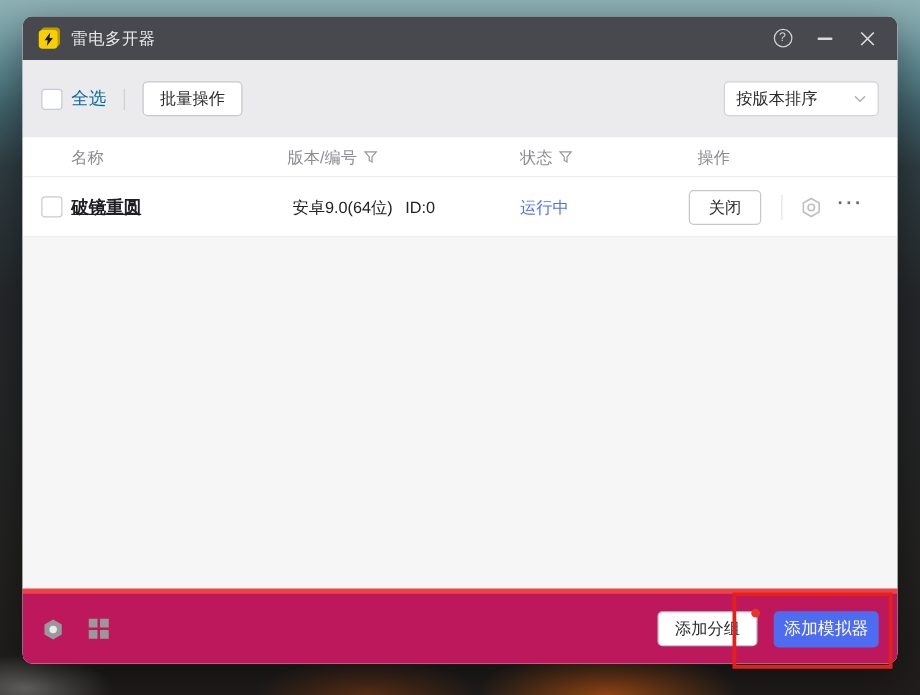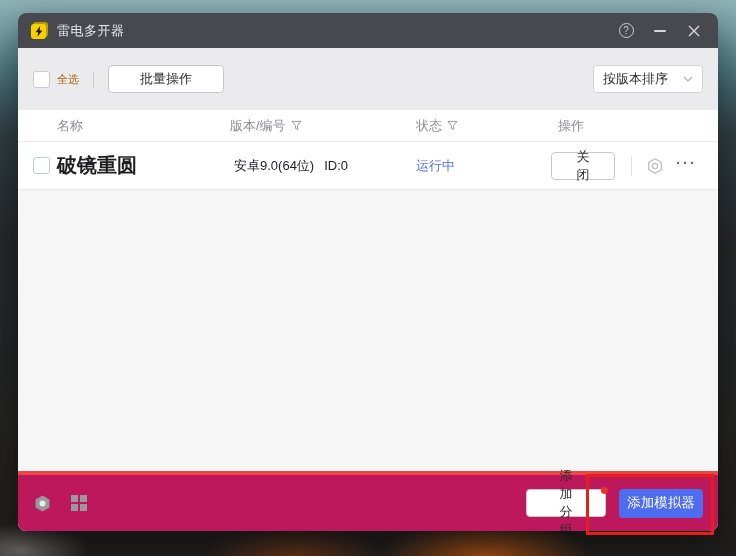--- a/index.html
+++ b/index.html
@@ -59,30 +59,30 @@
   .toolbar {
     height: 62px; flex: 0 0 62px;
     background: #ebebed;
     display: flex; align-items: center;
     padding: 0 15px;
   }
   .checkbox {
     width: 17px; height: 17px; background: #fff;
     border: 1px solid #c7cad8; border-radius: 3px;
   }
-  .selectall-label { font-size: 11px; color: #a16207; margin-left: 7px; }
+  .selectall-label { font-size: 14px; color: #0369a1; margin-left: 7px; }
   .vdiv { width: 1px; height: 17px; background: #cfcfd4; margin: 0 14px; }
   .btn {
     background: #fff; border: 1px solid #c7c7cd; border-radius: 4px;
     height: 28px; display: inline-flex; align-items: center; justify-content: center;
-    font-size: 13px; color: #2b2b2e; padding: 0 31px;
+    font-size: 13px; color: #2b2b2e; padding: 0 13px;
   }
   .toolbar-right { margin-left: auto; display: flex; align-items: center; gap: 9px; }
   .dropdown {
-    width: 110px; height: 28px; background: #fff; border: 1px solid #d2d2d7; border-radius: 4px;
+    width: 124px; height: 28px; background: #fff; border: 1px solid #d2d2d7; border-radius: 4px;
     display: flex; align-items: center; padding: 0 9px;
     font-size: 13px; color: #2b2b2e;
   }
   .dropdown svg { margin-left: auto; }
   .searchbox {
     width: 140px; height: 28px; background: #fff; border: 1px solid #d2d2d7; border-radius: 4px;
     display: flex; align-items: center; padding: 0 9px;
   }
   .searchbox input {
     border: none; outline: none; width: 100%; font-size: 13px; color: #2b2b2e;
@@ -102,21 +102,21 @@
   .col-version { left: 212px; }
   .col-status  { left: 398px; }
   .col-action  { left: 540px; }
   
   .trow {
     height: 48px; flex: 0 0 48px; background: #fff; position: relative;
     border-bottom: 1px solid #ececef;
   }
   .trow .cell { position: absolute; top: 0; height: 100%; display: flex; align-items: center; }
   .cell-check   { left: 15px; }
-  .cell-name    { left: 39px; font-size: 20px; font-weight: 700; color: #1f1f23; }
+  .cell-name    { left: 39px; font-size: 14px; font-weight: 700; color: #1f1f23; text-decoration: underline; }
   .cell-version { left: 216px; font-size: 13px; color: #222226; }
   .cell-version .vid { margin-left: 10px; }
   .cell-status  { left: 398px; font-size: 13px; color: #5170ee; }
   .cell-actions { left: 533px; gap: 0; }
   .close-btn { width: 58px; }
   .act-div { width: 1px; height: 20px; background: #e3e3e7; margin: 0 12px 0 16px; }
   .row-gear { display: flex; align-items: center; justify-content: center; width: 22px; }
   .row-more { margin-left: 10px; color: #6d6d73; font-size: 15px; font-weight: 700; letter-spacing: 2px; line-height: 1; padding-bottom: 6px; }
   
   .empty { flex: 1 1 auto; background: #f6f6f7; }

